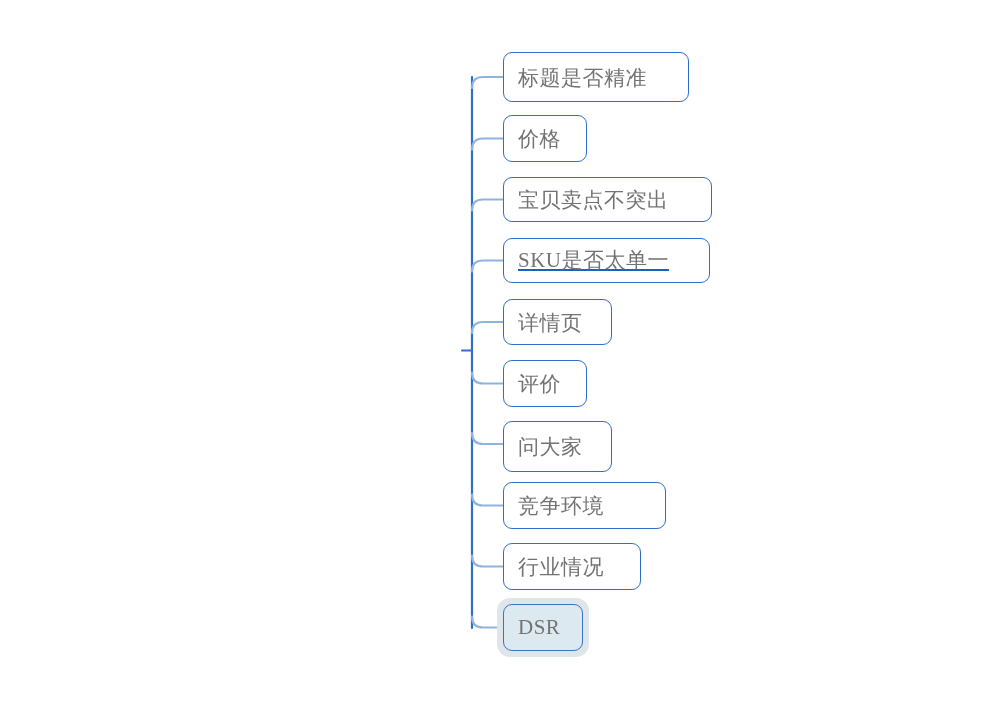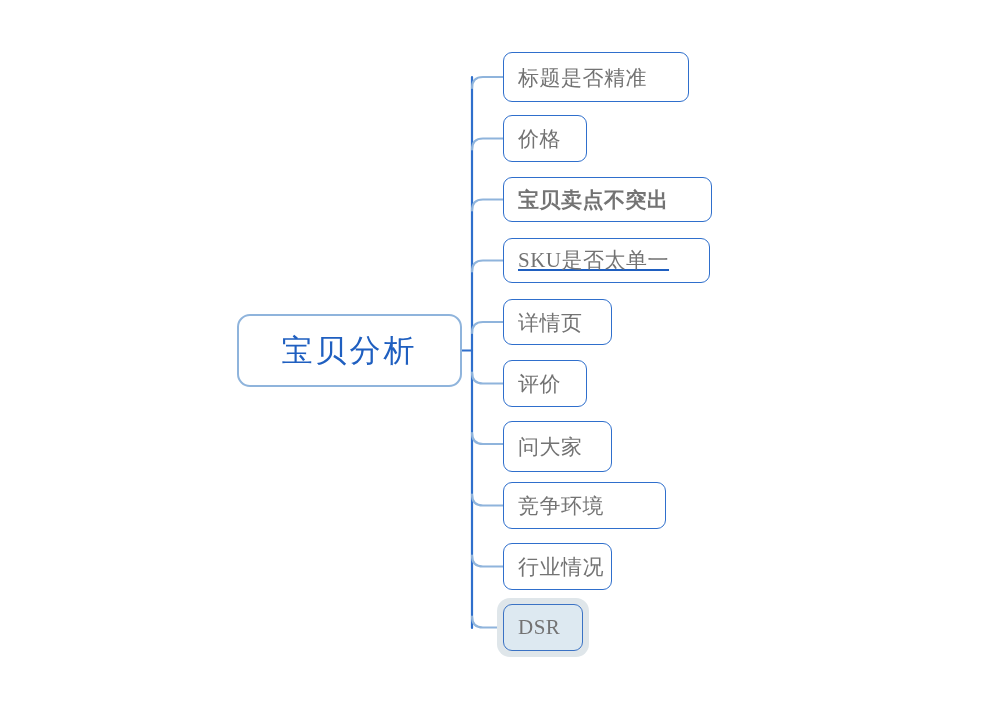--- a/index.html
+++ b/index.html
@@ -95,50 +95,47 @@
       <path d="M 472 210.5 L 472 210.5 Q 472 199.5 483 199.5 L 503 199.5" fill="none" stroke="#8fb4dc" stroke-width="2.2" stroke-linecap="round"></path>
       <path d="M 472 271.5 L 472 271.5 Q 472 260.5 483 260.5 L 503 260.5" fill="none" stroke="#8fb4dc" stroke-width="2.2" stroke-linecap="round"></path>
       <path d="M 472 333 L 472 333 Q 472 322 483 322 L 503 322" fill="none" stroke="#8fb4dc" stroke-width="2.2" stroke-linecap="round"></path>
       <path d="M 472 372.5 Q 472 383.5 483 383.5 L 503 383.5" fill="none" stroke="#8fb4dc" stroke-width="2.2" stroke-linecap="round"></path>
       <path d="M 472 433 Q 472 444 483 444 L 503 444" fill="none" stroke="#8fb4dc" stroke-width="2.2" stroke-linecap="round"></path>
       <path d="M 472 494.5 Q 472 505.5 483 505.5 L 503 505.5" fill="none" stroke="#8fb4dc" stroke-width="2.2" stroke-linecap="round"></path>
       <path d="M 472 555.5 Q 472 566.5 483 566.5 L 503 566.5" fill="none" stroke="#8fb4dc" stroke-width="2.2" stroke-linecap="round"></path>
       <path d="M 472 616.5 Q 472 627.5 483 627.5 L 503 627.5" fill="none" stroke="#8fb4dc" stroke-width="2.2" stroke-linecap="round"></path>
     </svg>
 
-  <div id="root-node">
-    <span class="root-label">宝贝分析</span>
-  </div>
 
   <div id="nodes-layer">
       <div class="node" style="left: 503px; top: 52px; width: 186px; height: 50px;">
         <span class="label">标题是否精准</span>
       </div>
       <div class="node" style="left: 503px; top: 115px; width: 84px; height: 47px;">
         <span class="label">价格</span>
       </div>
-      <div class="node" style="left: 503px; top: 177px; width: 209px; height: 45px; font-weight: bold;">
+      <div class="node" style="left: 503px; top: 177px; width: 209px; height: 45px;">
         <span class="label">宝贝卖点不突出</span>
       </div>
       <div class="node serif" style="left: 503px; top: 238px; width: 207px; height: 45px; text-decoration: underline;">
         <span class="label">SKU是否太单一</span>
       </div>
       <div class="node" style="left: 503px; top: 299px; width: 109px; height: 46px;">
         <span class="label">详情页</span>
       </div>
       <div class="node" style="left: 503px; top: 360px; width: 84px; height: 47px;">
         <span class="label">评价</span>
       </div>
       <div class="node" style="left: 503px; top: 421px; width: 109px; height: 51px;">
         <span class="label">问大家</span>
       </div>
       <div class="node" style="left: 503px; top: 482px; width: 163px; height: 47px;">
         <span class="label">竞争环境</span>
       </div>
-      <div class="node" style="left: 503px; top: 543px; width: 109px; height: 47px;">
+      <div class="node" style="left: 503px; top: 543px; width: 138px; height: 47px;">
         <span class="label">行业情况</span>
       </div>
       <div class="selection-halo" style="left: 497px; top: 598px; width: 92px; height: 59px; background: rgb(223, 230, 234);"></div>
       <div class="node serif selected" style="left: 503px; top: 604px; width: 80px; height: 47px;">
         <span class="label">DSR</span>
       </div>
     </div>
 
 </div>
 

